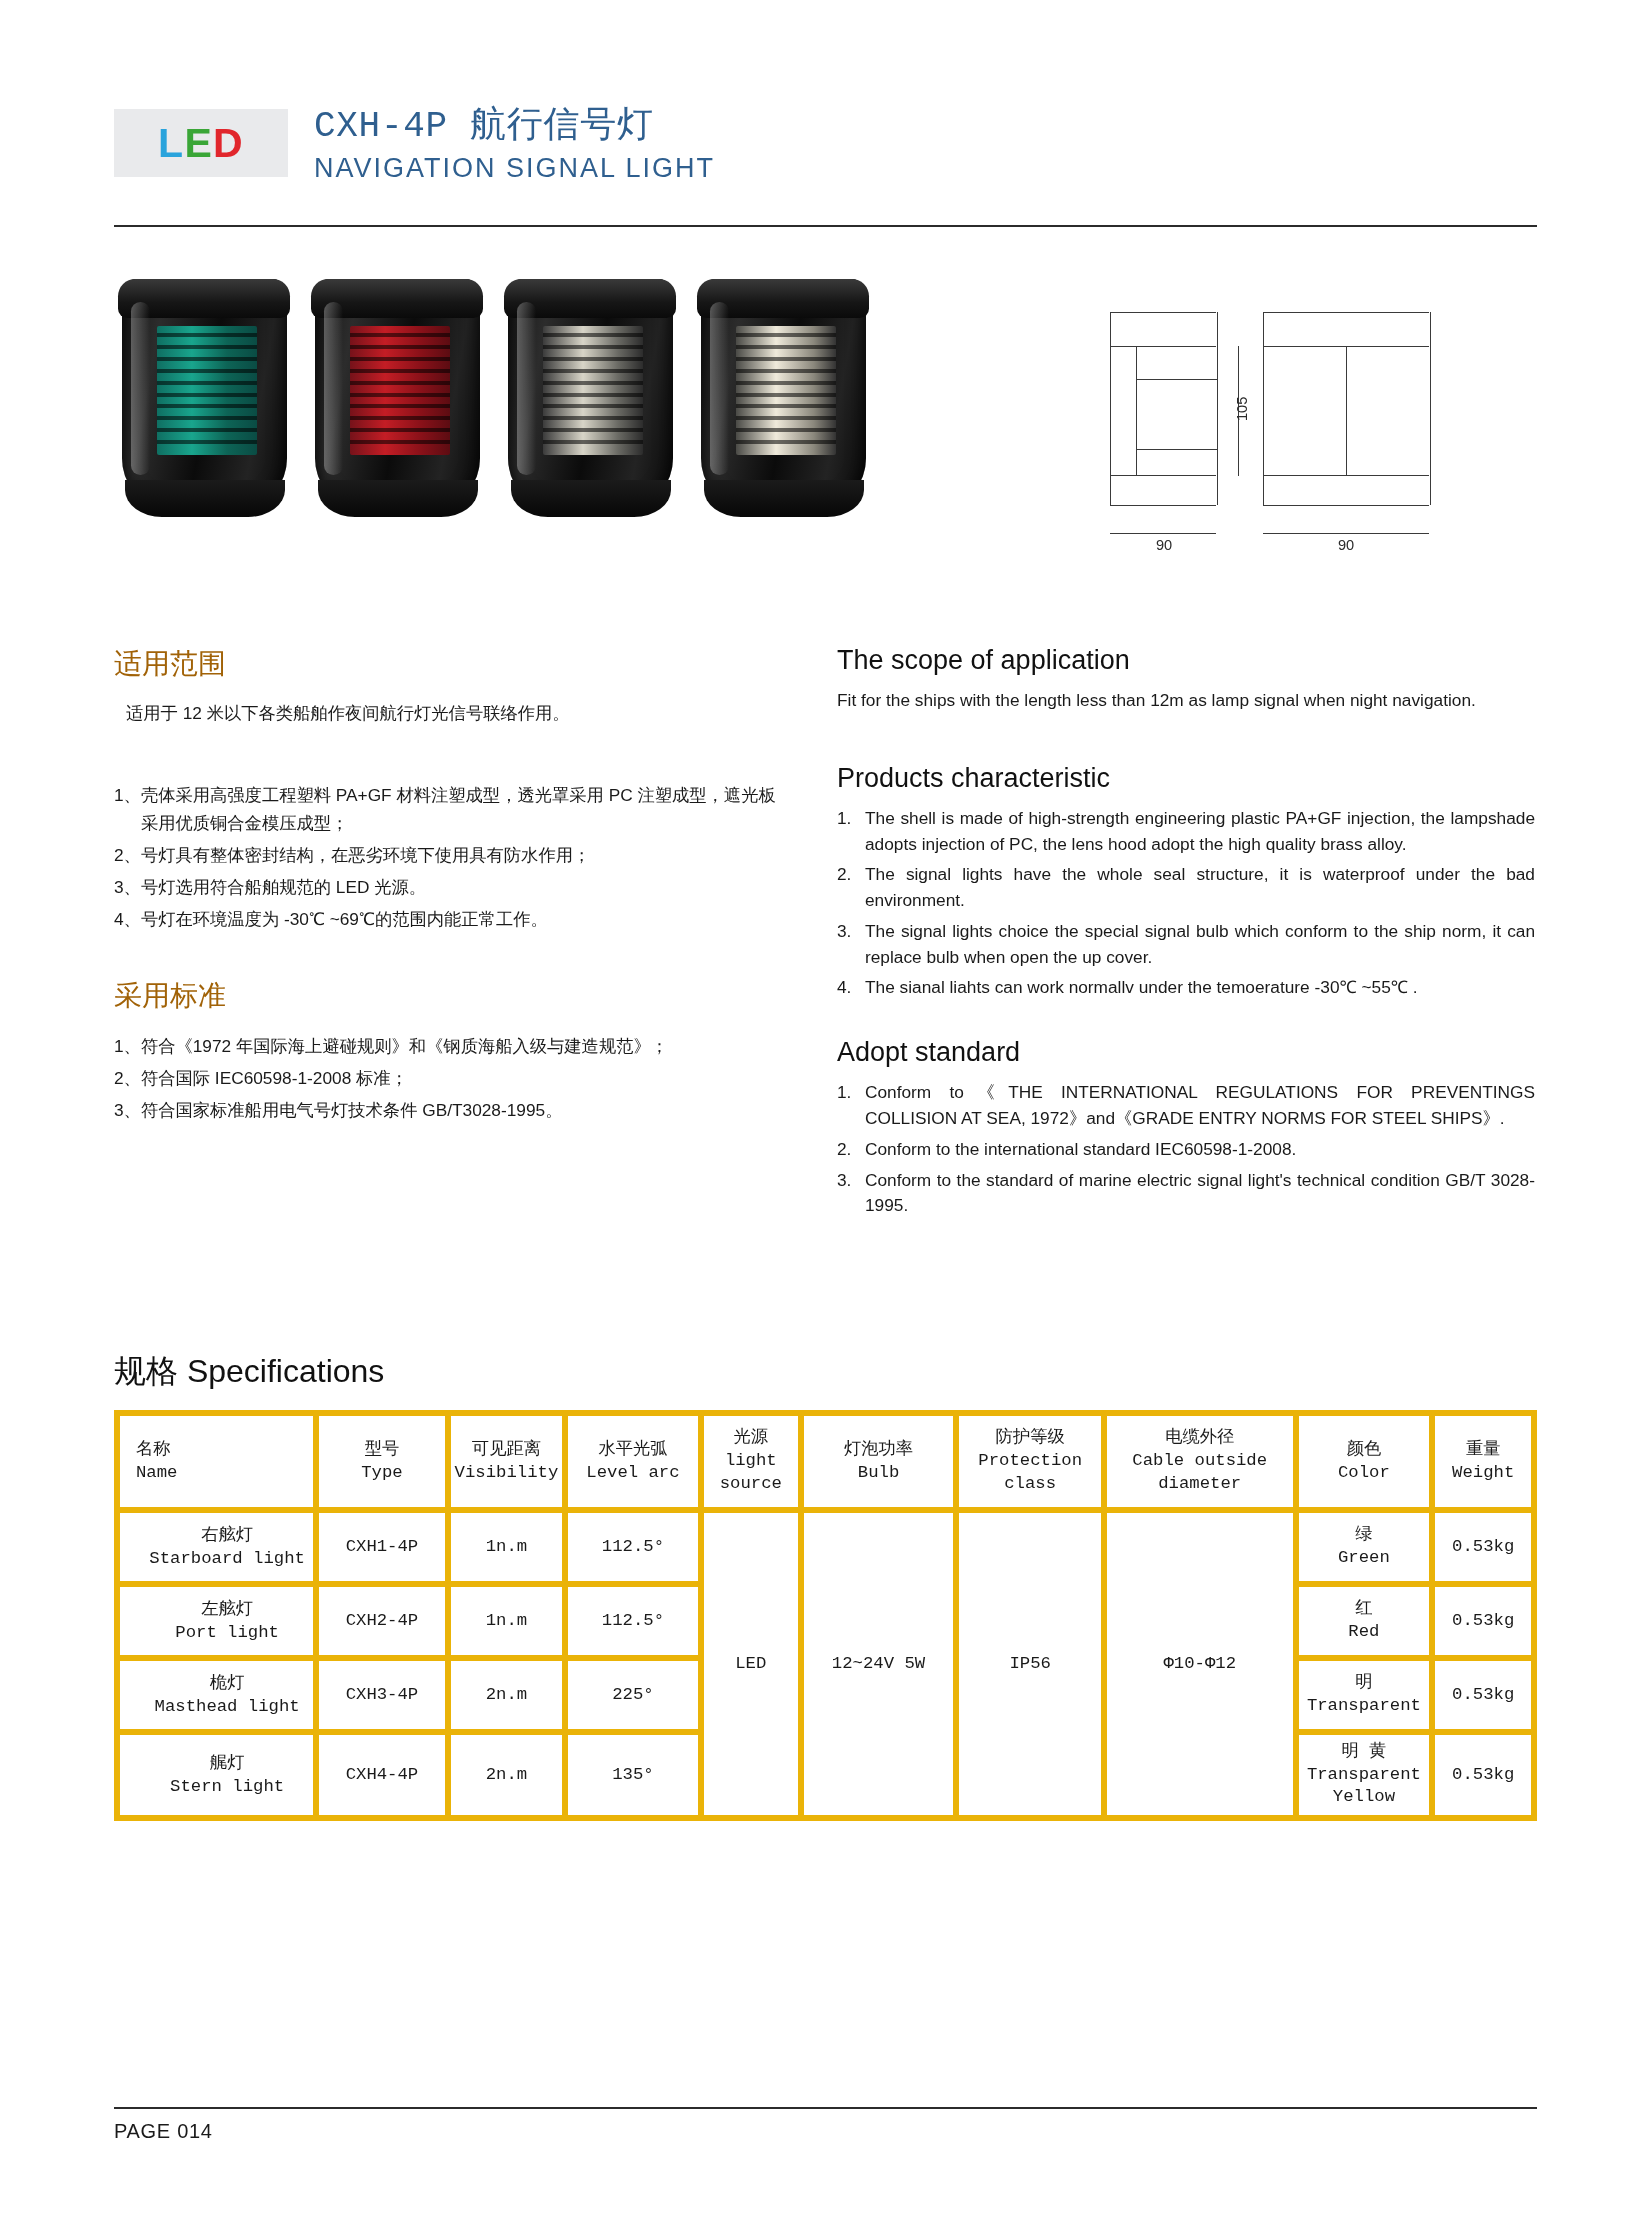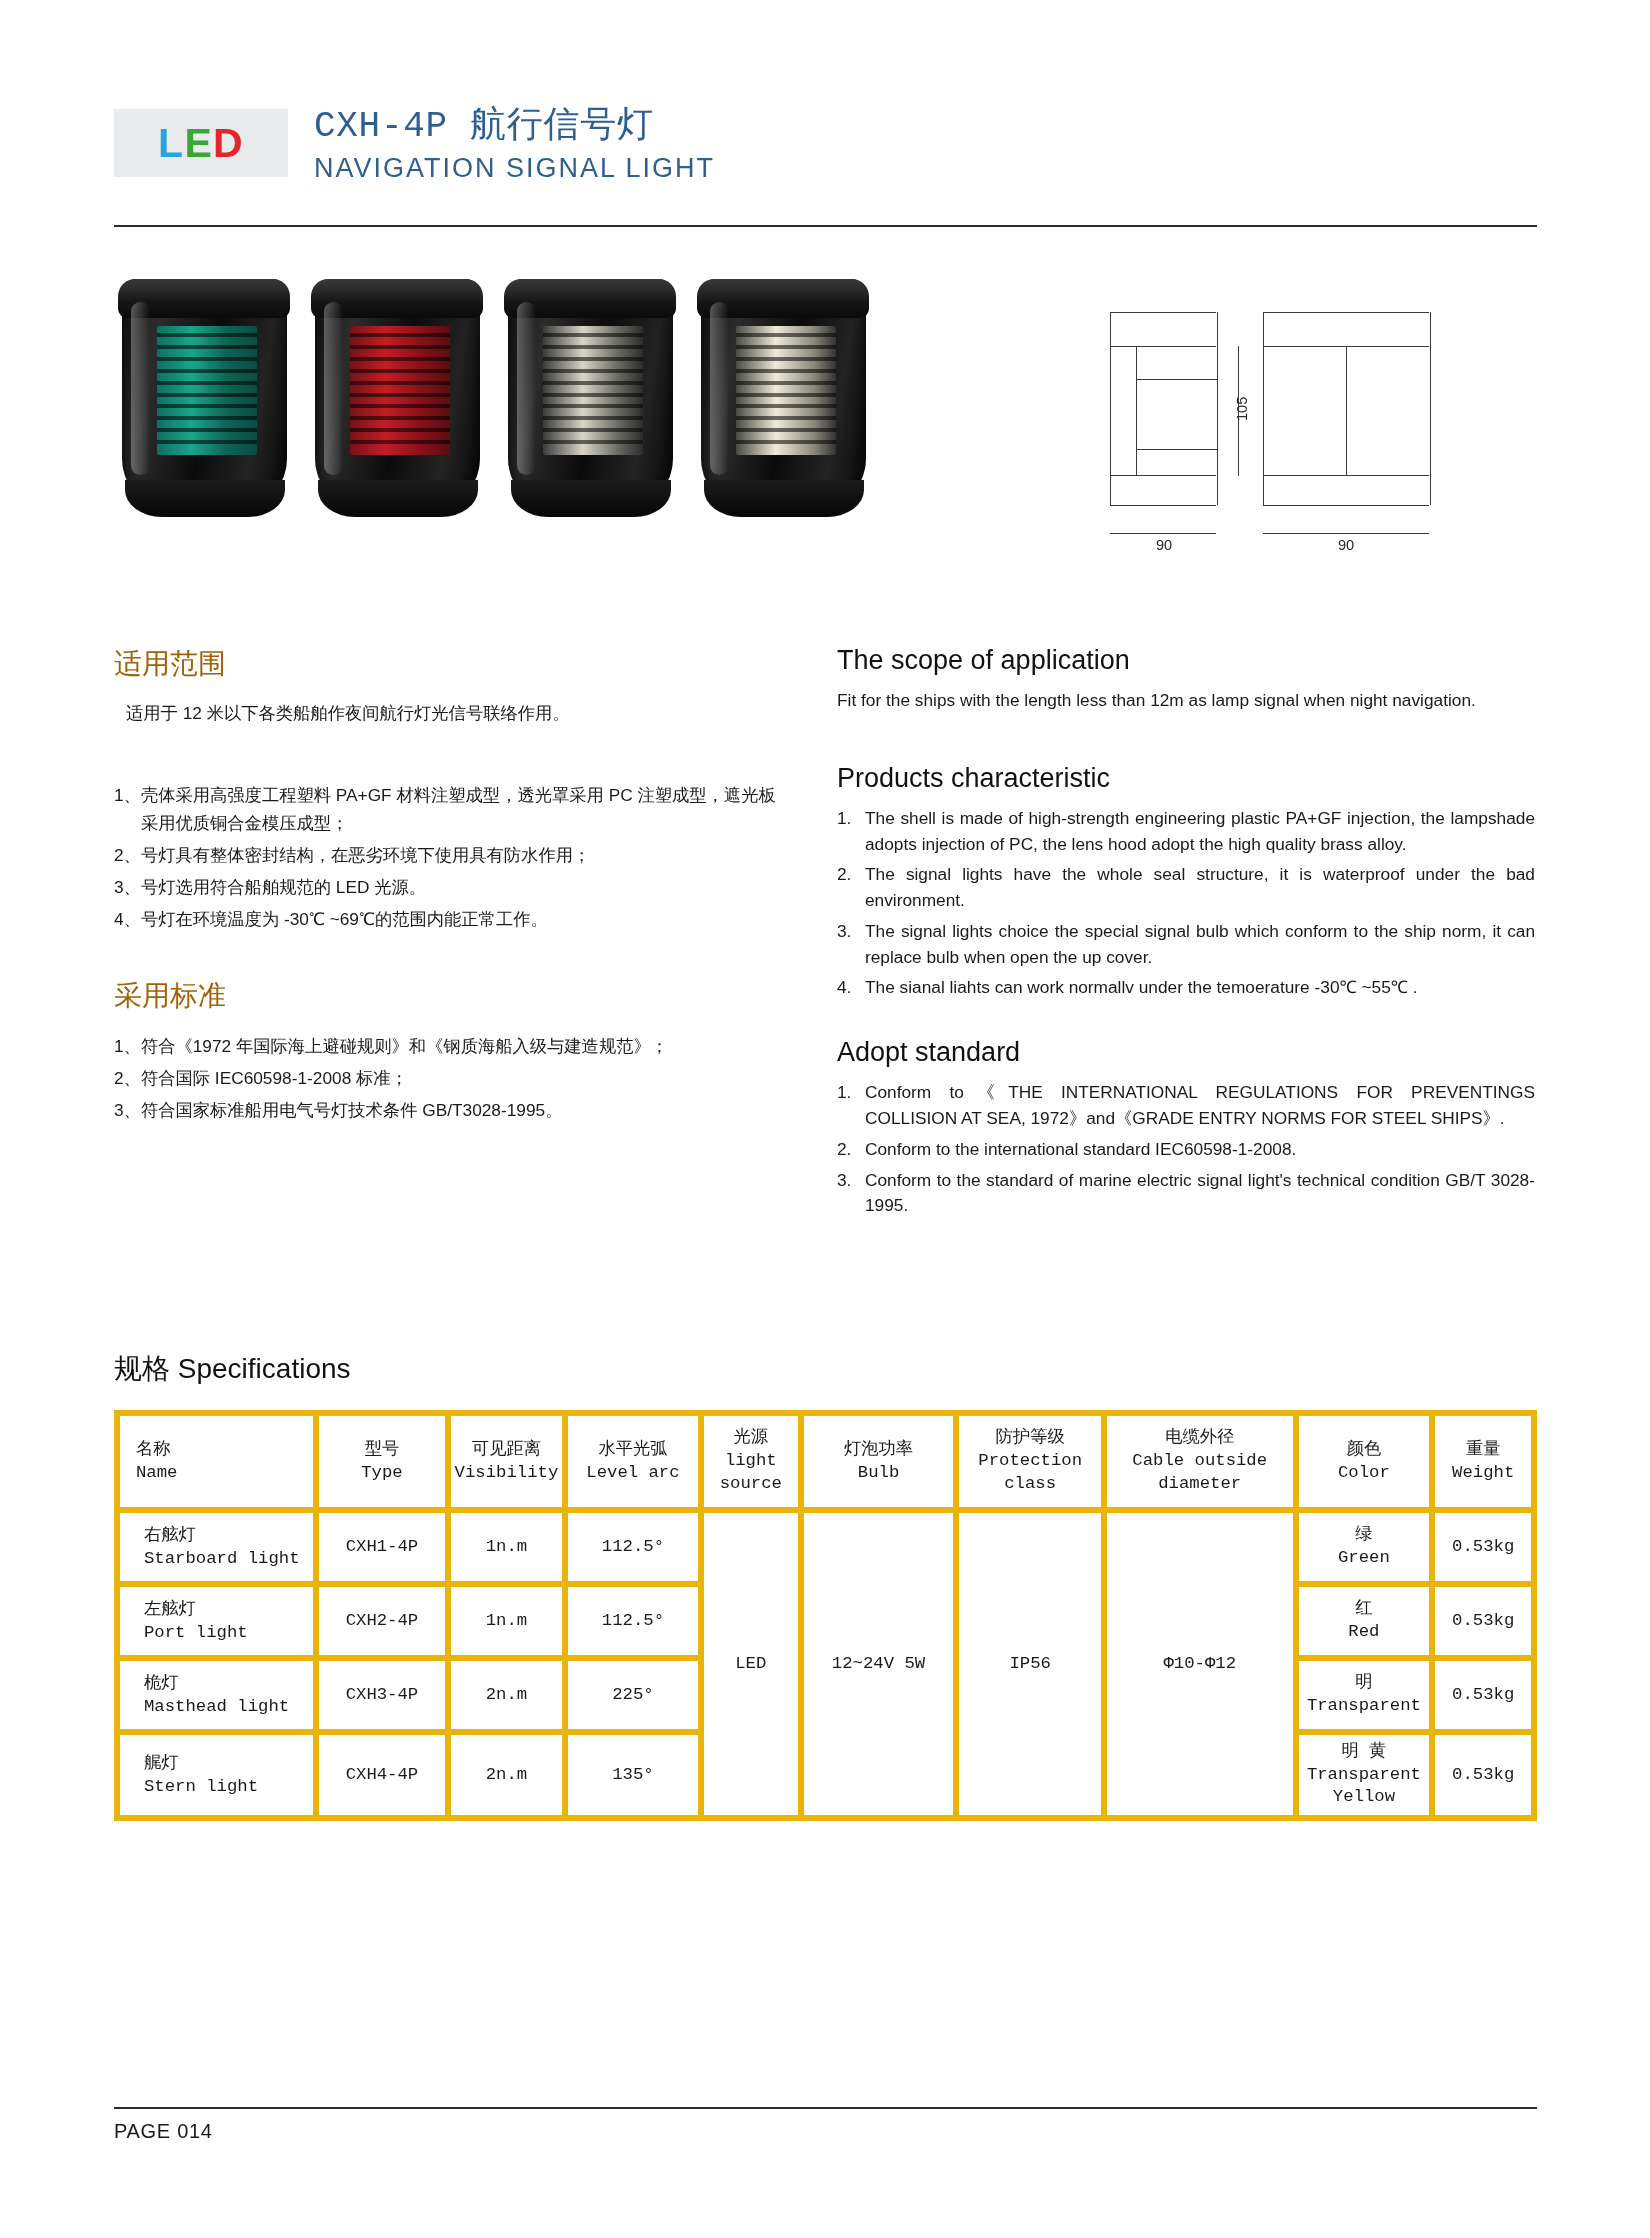--- a/index.html
+++ b/index.html
@@ -217,21 +217,21 @@
     text-align: left;
   }
   ol.list-en li .txt { flex: 1 1 auto; }
   .sec-gap-1 { height: 41px; }
   .sec-gap-2 { height: 40px; }
 
   
   .spec-title {
     position: absolute;
     left: 114px; top: 1350px;
-    font-size: 28px;
+    font-size: 32px;
     color: #111;
   }
   .spec-wrap {
     position: absolute;
     left: 114px; top: 1410px;
     width: 1423px;
   }
   table.spec {
     border-collapse: collapse;
     width: 1423px;
@@ -245,21 +245,21 @@
     font-weight: normal;
     line-height: 1.32;
     color: #1a1a1a;
     font-family: Liberation Mono, monospace;
   }
   table.spec thead th {
     height: 97px;
     background: #fff;
   }
   table.spec td.namecell {
-    text-align: left;
+    text-align: center;
     padding-left: 24px;
     line-height: 1.34;
   }
   table.spec tbody tr { height: 74px; }
   table.spec tbody tr.tall { height: 86px; }
 
   
   .footer-rule {
     position: absolute;
     left: 114px; top: 2107px;

